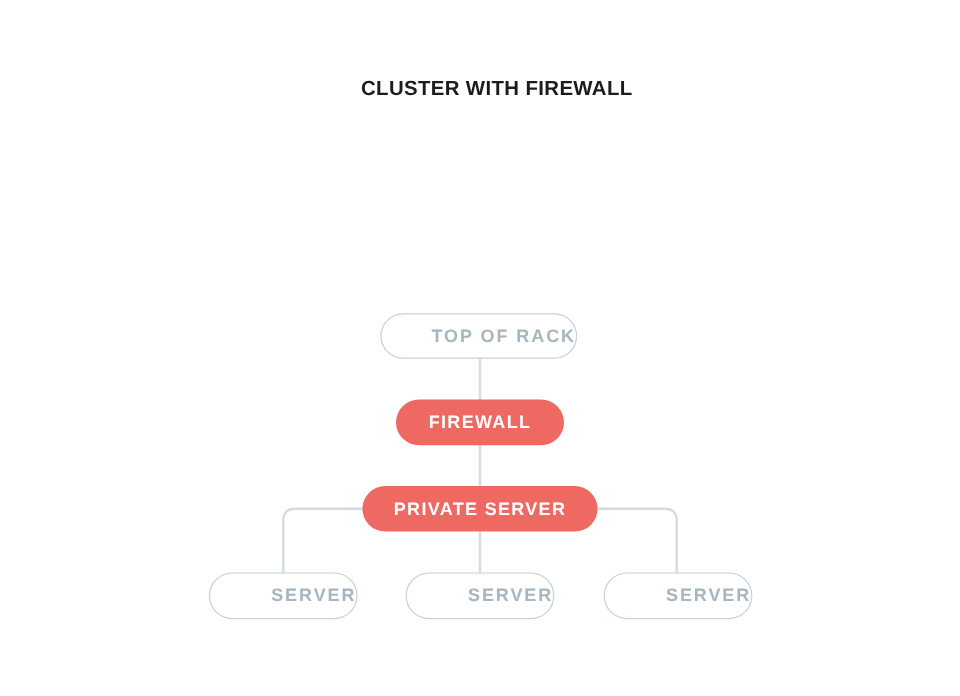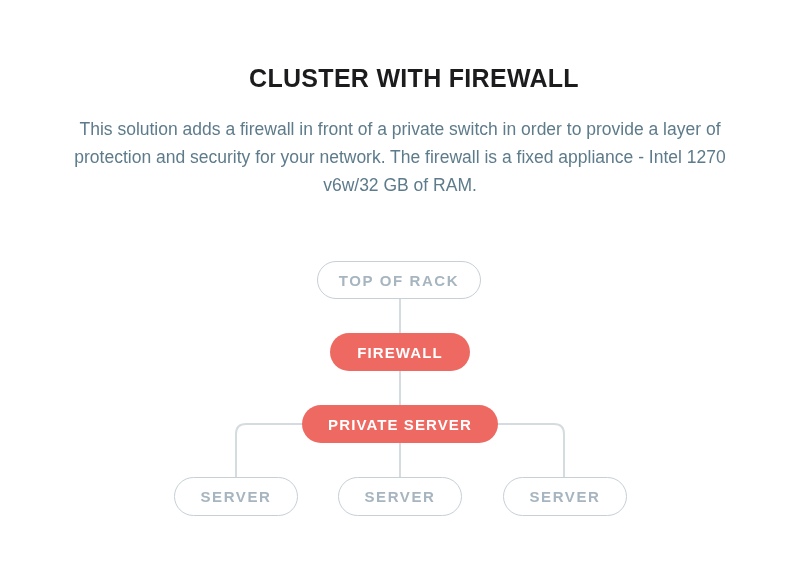--- a/index.html
+++ b/index.html
@@ -21,21 +21,21 @@
   }
   .page {
     position: relative;
     width: 800px; height: 580px;
     background: var(--background);
   }
   .page-title {
     position: absolute;
     top: 64px; left: 0; right: 0;
     text-align: center;
-    font-size: 25px;
+    font-size: 17px;
     font-weight: 800;
     letter-spacing: 0.3px;
     color: var(--title-text);
     padding-left: 28px;
   }
   .page-description {
     position: absolute;
     top: 115px; left: 50%;
     transform: translateX(-50%);
     width: 678px;
@@ -68,41 +68,41 @@
     border-radius: 20px;
     font-size: 15px;
     font-weight: 700;
     letter-spacing: 1.6px;
     white-space: nowrap;
     background: var(--background);
   }
   .node.outline {
     border: 1.5px solid var(--outline-border);
     color: var(--node-muted-text);
+    justify-content: flex-end;
   }
   .node.filled {
     background: var(--accent);
     color: var(--accent-text);
     letter-spacing: 1.1px;
   }
   .node-top-of-rack   { left: 317px; top: 261px; width: 164px; height: 38px; }
   .node-firewall      { left: 330px; top: 333px; width: 140px; height: 38px; }
   .node-private-switch{ left: 302px; top: 405px; width: 196px; height: 38px; }
   .node-server-1      { left: 174px; top: 477px; width: 124px; height: 39px; }
   .node-server-2      { left: 338px; top: 477px; width: 124px; height: 39px; }
   .node-server-3      { left: 503px; top: 477px; width: 124px; height: 39px; }
 </style>
 </head>
 <body>
 
 <div class="page">
 
   <h1 class="page-title">CLUSTER WITH FIREWALL</h1>
 
-  <p class="page-description">This solution adds a firewall in front of a private switch in order to provide a layer of protection and security for your network. The firewall is a fixed appliance - Intel 1270 v6w/32 GB of RAM.</p>
 
   <div class="diagram">
 
     <svg class="connector-svg" viewBox="0 0 800 580" aria-hidden="true">
       <path d="M400 298 V407"></path>
       <path d="M400 424 H246 Q236 424 236 434 V478"></path>
       <path d="M400 424 H554 Q564 424 564 434 V478"></path>
       <path d="M400 443 V478"></path>
     </svg>
 

